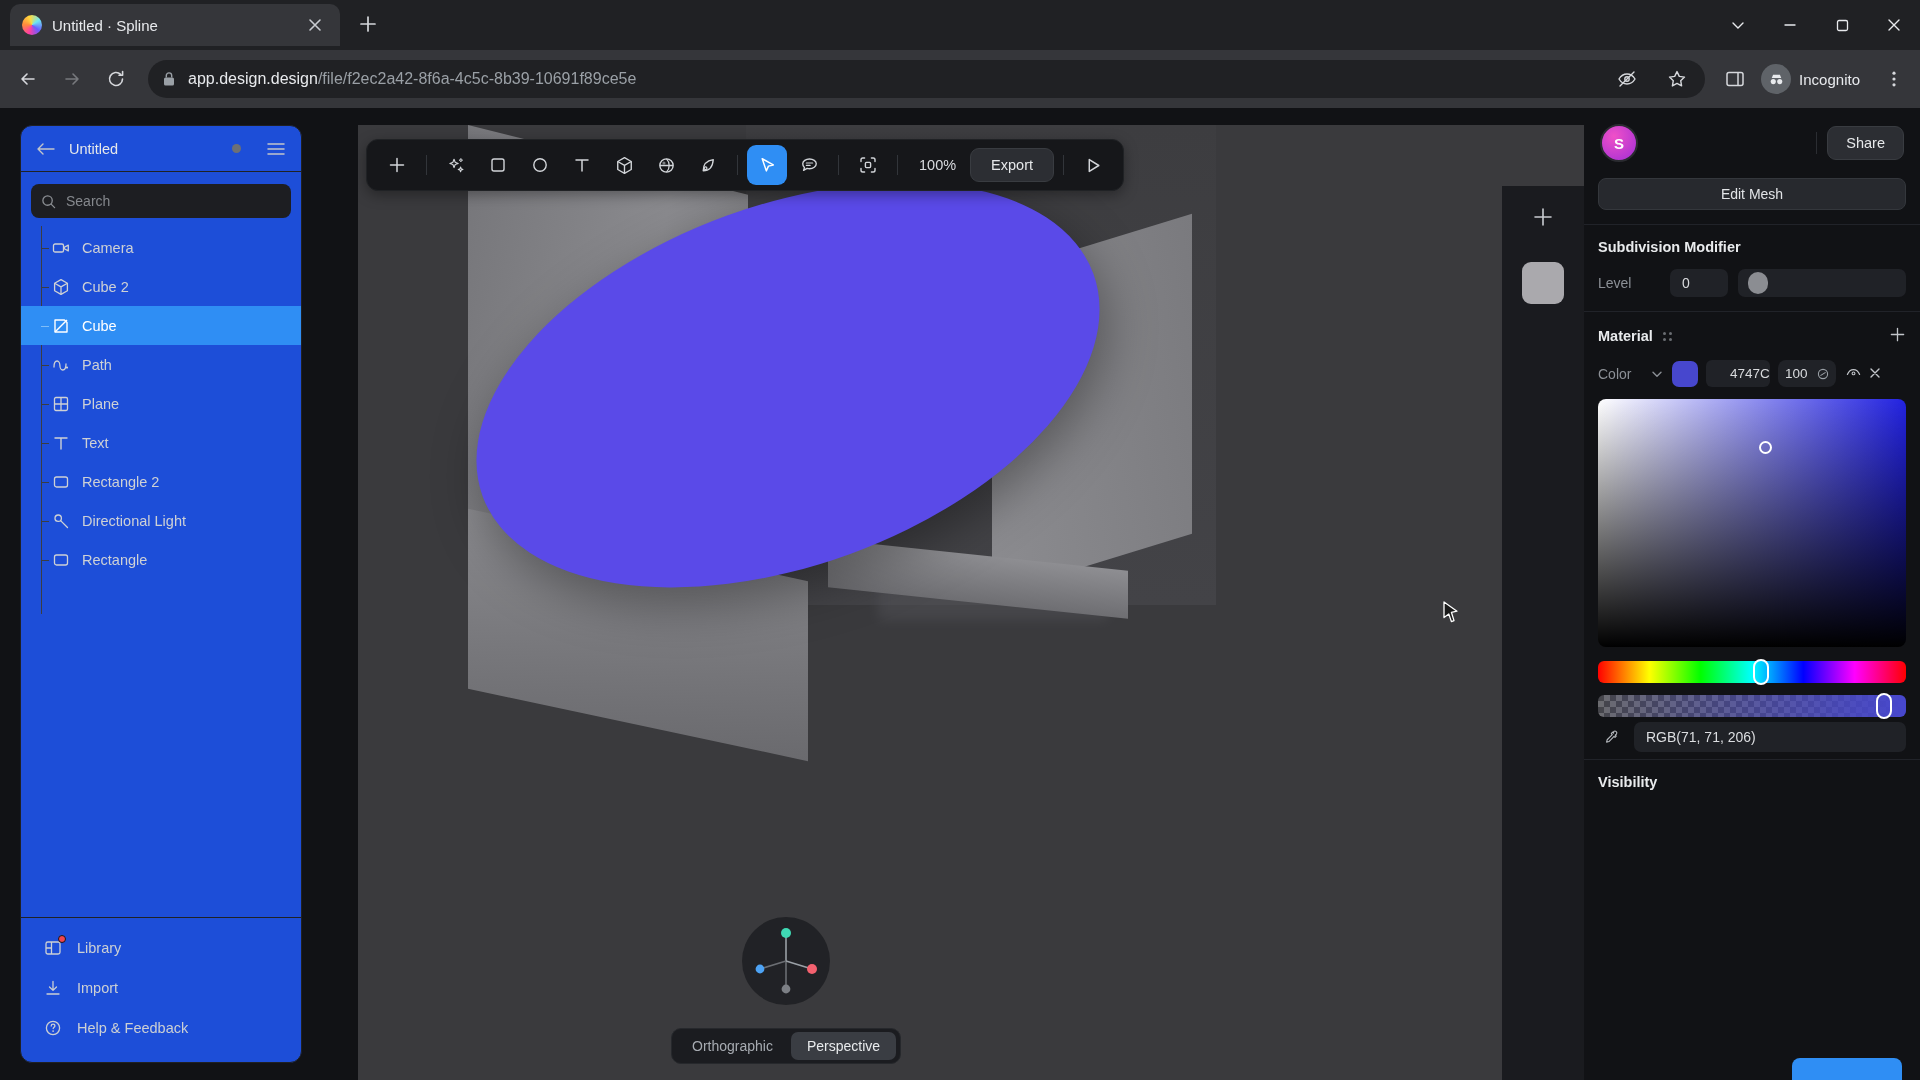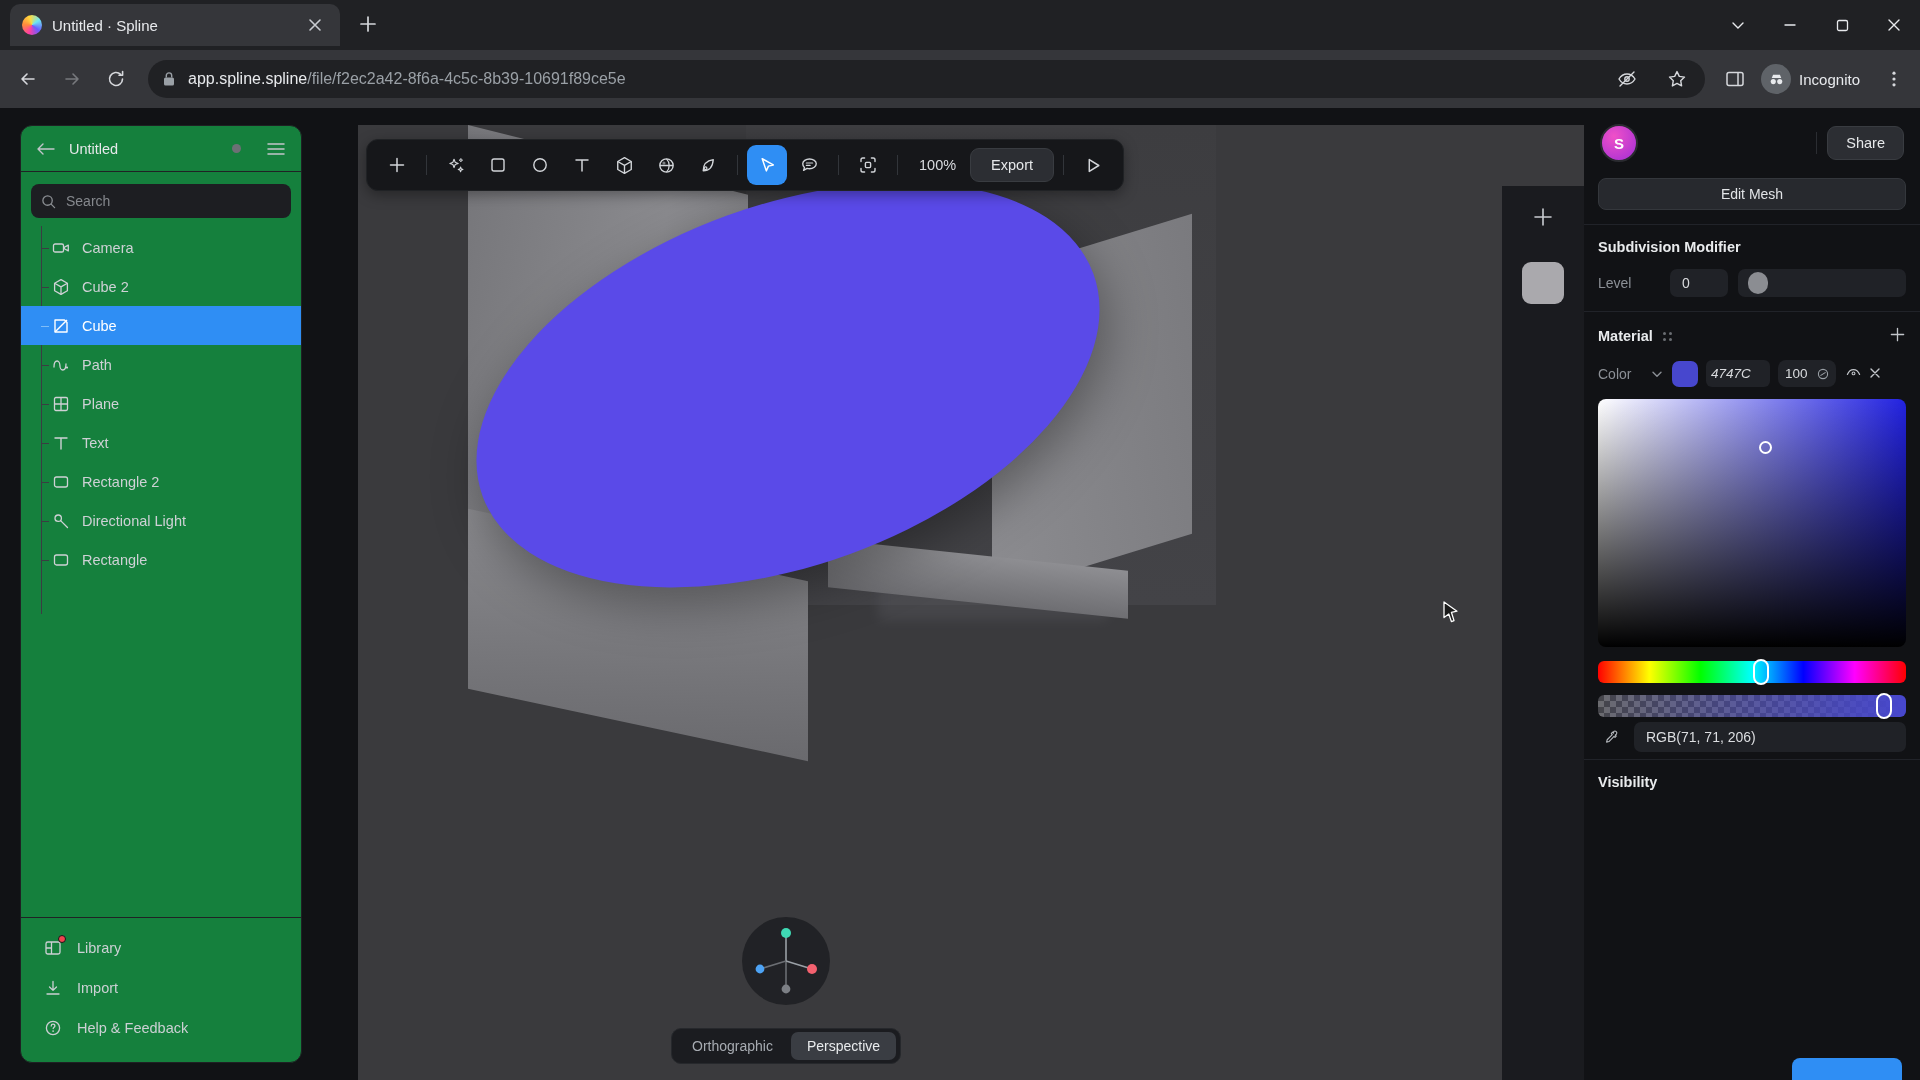--- a/index.html
+++ b/index.html
@@ -45,21 +45,21 @@
   .incognito-avatar { width:30px; height:30px; border-radius:50%; background:#5f6368; display:flex; align-items:center; justify-content:center; }
   .incognito-label { font-size:15px; color:#e8eaed; }
   .tb-icon { width:36px; height:36px; display:flex; align-items:center; justify-content:center; color:#d6d8dc; }
 
   
   .app { flex:1; background:#111215; position:relative; overflow:hidden; }
 
   
   .leftpanel {
     position:absolute; left:20px; top:17px; width:282px; bottom:17px;
-    background:#15803d; border-radius:12px; display:flex; flex-direction:column;
+    background:#1d4ed8; border-radius:12px; display:flex; flex-direction:column;
     border:1px solid #1f2023;
   }
   .lp-header { height:46px; display:flex; align-items:center; padding:0 14px; gap:12px; border-bottom:1px solid #202225; }
   .lp-back { width:22px; height:22px; display:flex; align-items:center; justify-content:center; color:#c2c5ca; }
   .lp-title { font-size:14.5px; color:#e6e8ea; flex:1; }
   .lp-dot { width:9px; height:9px; border-radius:50%; background:#6d7075; }
   .lp-menu { width:22px; height:22px; display:flex; align-items:center; justify-content:center; color:#c2c5ca; margin-left:12px; }
 
   .lp-search { margin:12px 10px 6px; height:34px; background:#1d1e22; border-radius:8px; display:flex; align-items:center; gap:10px; padding:0 10px; }
   .lp-search input {
@@ -183,21 +183,21 @@
   .num-field {
     height:28px; background:#202227; border-radius:7px; display:flex; align-items:center; padding:0 12px;
     font-size:14px; color:#d9dbde;
   }
   .slider-track { flex:1; height:28px; background:#202227; border-radius:7px; position:relative; }
   .slider-knob { position:absolute; left:10px; top:3px; width:20px; height:22px; border-radius:11px; background:#8b8d92; }
 
   .color-row { display:flex; align-items:center; gap:8px; margin-bottom:12px; }
   .chev { color:#8c9096; display:flex; }
   .color-chip { width:26px; height:26px; border-radius:7px; }
-  .hex-field { width:64px; height:27px; background:#202227; border-radius:6px; display:flex; align-items:center; padding:0 5px; font-size:13.5px; color:#d9dbde; overflow:hidden;font-style:italic; }
+  .hex-field { width:64px; height:27px; background:#202227; border-radius:6px; display:flex; align-items:center; padding:0 24px; font-size:13.5px; color:#d9dbde; overflow:hidden; }
   .alpha-field { width:58px; height:27px; background:#202227; border-radius:8px; display:flex; align-items:center; justify-content:space-between; padding:0 7px; font-size:13.5px; color:#d9dbde; }
   .eye-x { display:flex; align-items:center; gap:8px; color:#c2c5ca; margin-left:2px; }
 
   .sv-area {
     height:248px; border-radius:8px; margin-bottom:14px; position:relative;
     background:
       linear-gradient(to top, #000, rgba(0,0,0,0)),
       linear-gradient(to right, #fff, #2222e0);
   }
   .sv-cursor { position:absolute; left:161px; top:42px; width:13px; height:13px; border-radius:50%; border:2px solid #fff; }
@@ -278,21 +278,21 @@
         </svg>
     </div>
 
     <div class="omnibox">
       <span style="display:flex;color:#9aa0a6;">
         <svg width="14" height="16" viewBox="0 0 14 16">
             <rect x="2" y="6.5" width="10" height="8" rx="1.6" fill="currentColor"></rect>
             <path d="M4.3 6.5V4.6a2.7 2.7 0 0 1 5.4 0v1.9" stroke="currentColor" stroke-width="1.4" fill="none"></path>
           </svg>
       </span>
-      <span class="omni-url"><b>app.spline.spline</b><span>/file/f2ec2a42-8f6a-4c5c-8b39-10691f89ce5e</span></span>
+      <span class="omni-url"><b>app.design.design</b><span>/file/f2ec2a42-8f6a-4c5c-8b39-10691f89ce5e</span></span>
       <span class="omni-right">
         <span class="tb-icon">
           <svg width="20" height="20" viewBox="0 0 20 20">
               <path d="M2 10s3-5 8-5 8 5 8 5-3 5-8 5-8-5-8-5z" stroke="currentColor" stroke-width="1.4" fill="none"></path>
               <circle cx="10" cy="10" r="2.2" stroke="currentColor" stroke-width="1.4" fill="none"></circle>
               <path d="M3 17L17 3" stroke="currentColor" stroke-width="1.4" stroke-linecap="round"></path>
             </svg>
         </span>
         <span class="tb-icon">
           <svg width="20" height="20" viewBox="0 0 20 20">

